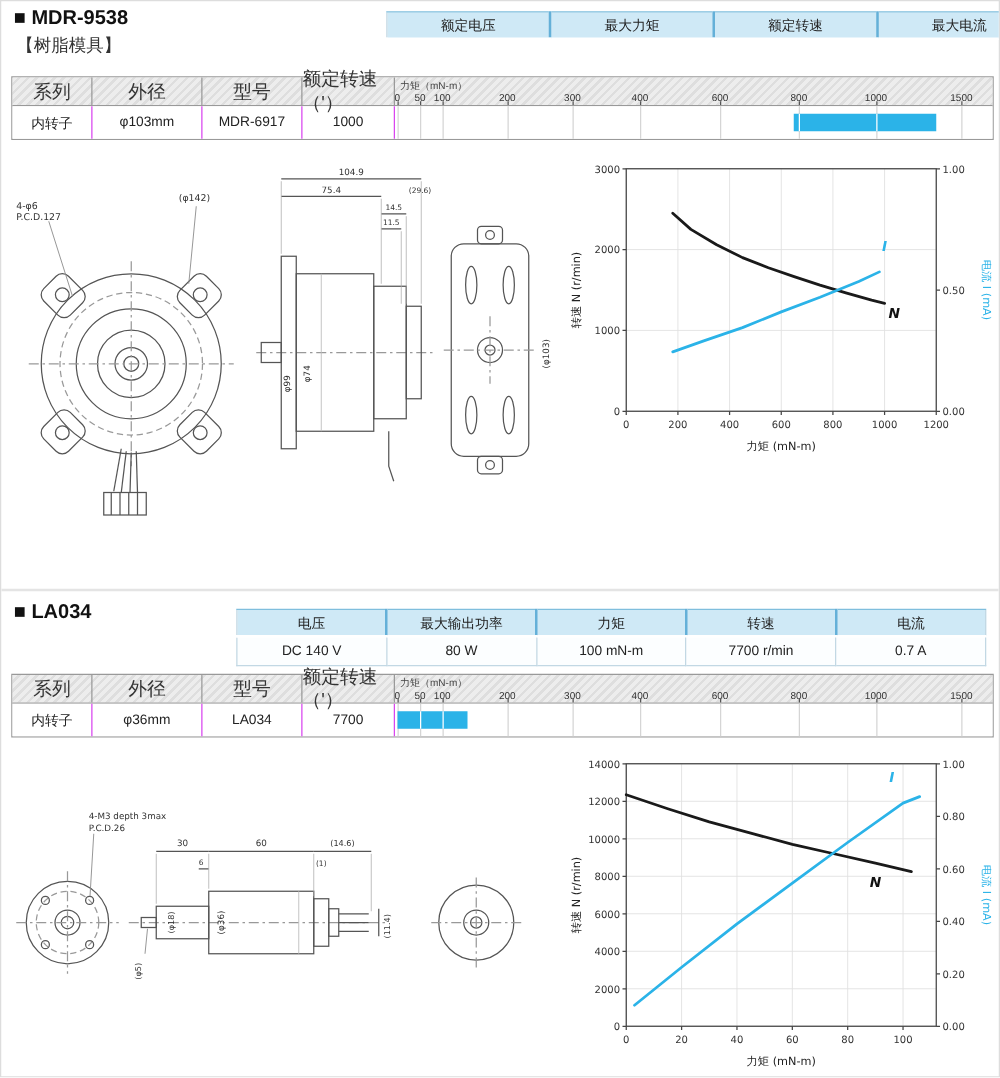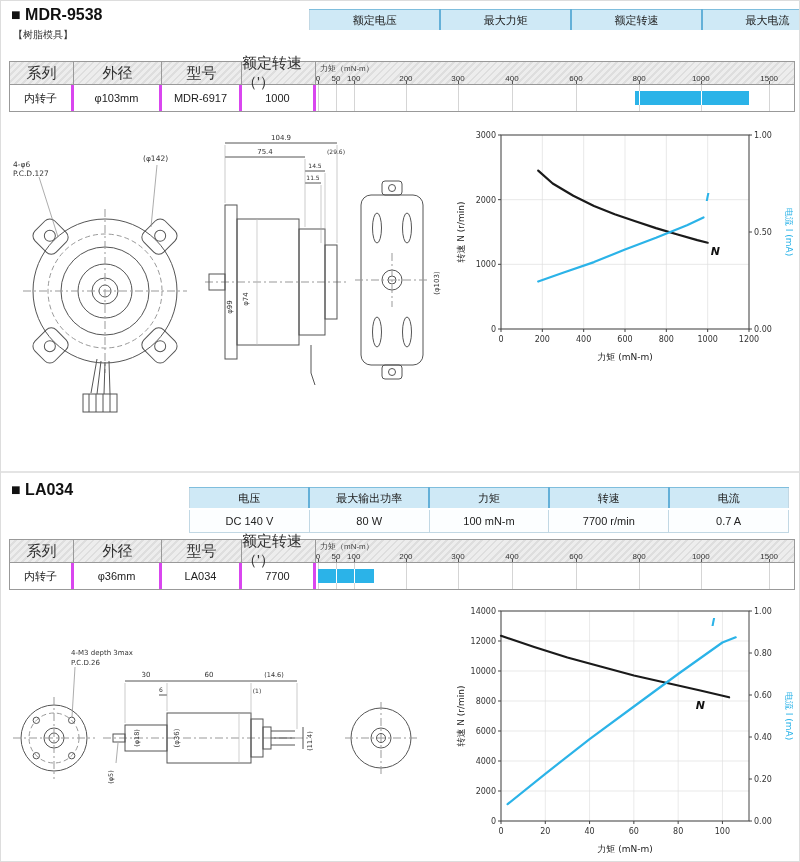--- a/index.html
+++ b/index.html
@@ -1,34 +1,34 @@
 <!DOCTYPE html>
 <html><head>
 <meta charset="utf-8">
 <style>
   html,body{margin:0;padding:0;background:#fff;font-family:"Liberation Sans",sans-serif;}
   .page{position:relative;width:800px;height:862px;background:#ffffff;overflow:hidden;border:1px solid #ddd;box-sizing:border-box;}
   .sec-title{position:absolute;font-size:16px;font-weight:bold;color:#111;}
-  .sec-sub{position:absolute;font-size:10px;color:#333;}
+  .sec-sub{position:absolute;font-size:14px;color:#333;}
   .divider{position:absolute;left:0;right:0;height:2px;background:#e4e4e4;}
 
   
   .spec-table{position:absolute;border-collapse:collapse;table-layout:fixed;font-size:11px;border:1px solid #c2d8e4;}
   .spec-table th{background:#cfe9f6;height:18px;font-weight:normal;color:#222;text-align:center;
      border-top:1px solid #7fbedd;border-bottom:2px solid #ffffff;padding:1px 2px;}
   .spec-table th + th{border-left:2px solid #64b0d8;}
   .spec-table td{background:#fcfeff;height:20px;text-align:center;border:1px solid #c2d8e4;color:#222;padding:1px 2px;}
 
   
   .torque-table{position:absolute;width:784px;border:1px solid #999;box-sizing:content-box;background:#fff;}
   .tt-r{display:flex;}
   .tt-head{height:22px;background:repeating-linear-gradient(135deg,#ededed 0 3px,#dedede 3px 5px);border-bottom:1px solid #999;}
   .tt-data{height:26px;background:#fff;}
   .tt-c{box-sizing:border-box;border-right:1px solid #999;display:flex;align-items:center;justify-content:center;font-size:15px;color:#333;}
-  .tt-data .tt-c{font-size:11px;border-right:3px solid #d946ef;color:#222;}
+  .tt-data .tt-c{font-size:11px;border-right:1px solid #d946ef;color:#222;}
   .c1{width:64px}.c2{width:88px}.c3{width:80px}.c4{width:74px}
   .tt-scale-head{flex:1;position:relative;}
   .scale-label{position:absolute;left:4px;top:1px;font-size:8px;color:#444;}
   .scale-ticks{position:absolute;inset:0;overflow:visible;}
   .tick-label{position:absolute;bottom:1px;transform:translateX(-50%);font-size:8px;color:#333;}
   .tick-mark{position:absolute;bottom:0;width:1px;height:3px;background:#555;}
   .tt-bar-cell{flex:1;position:relative;}
   .gridline{position:absolute;top:0;bottom:0;width:1px;background:#d5d5d5;}
   .gridline.white{top:50%;height:14px;transform:translateY(-50%);background:#ffffff;bottom:auto;}
   .torque-bar{position:absolute;top:50%;transform:translateY(-50%);height:14px;}

